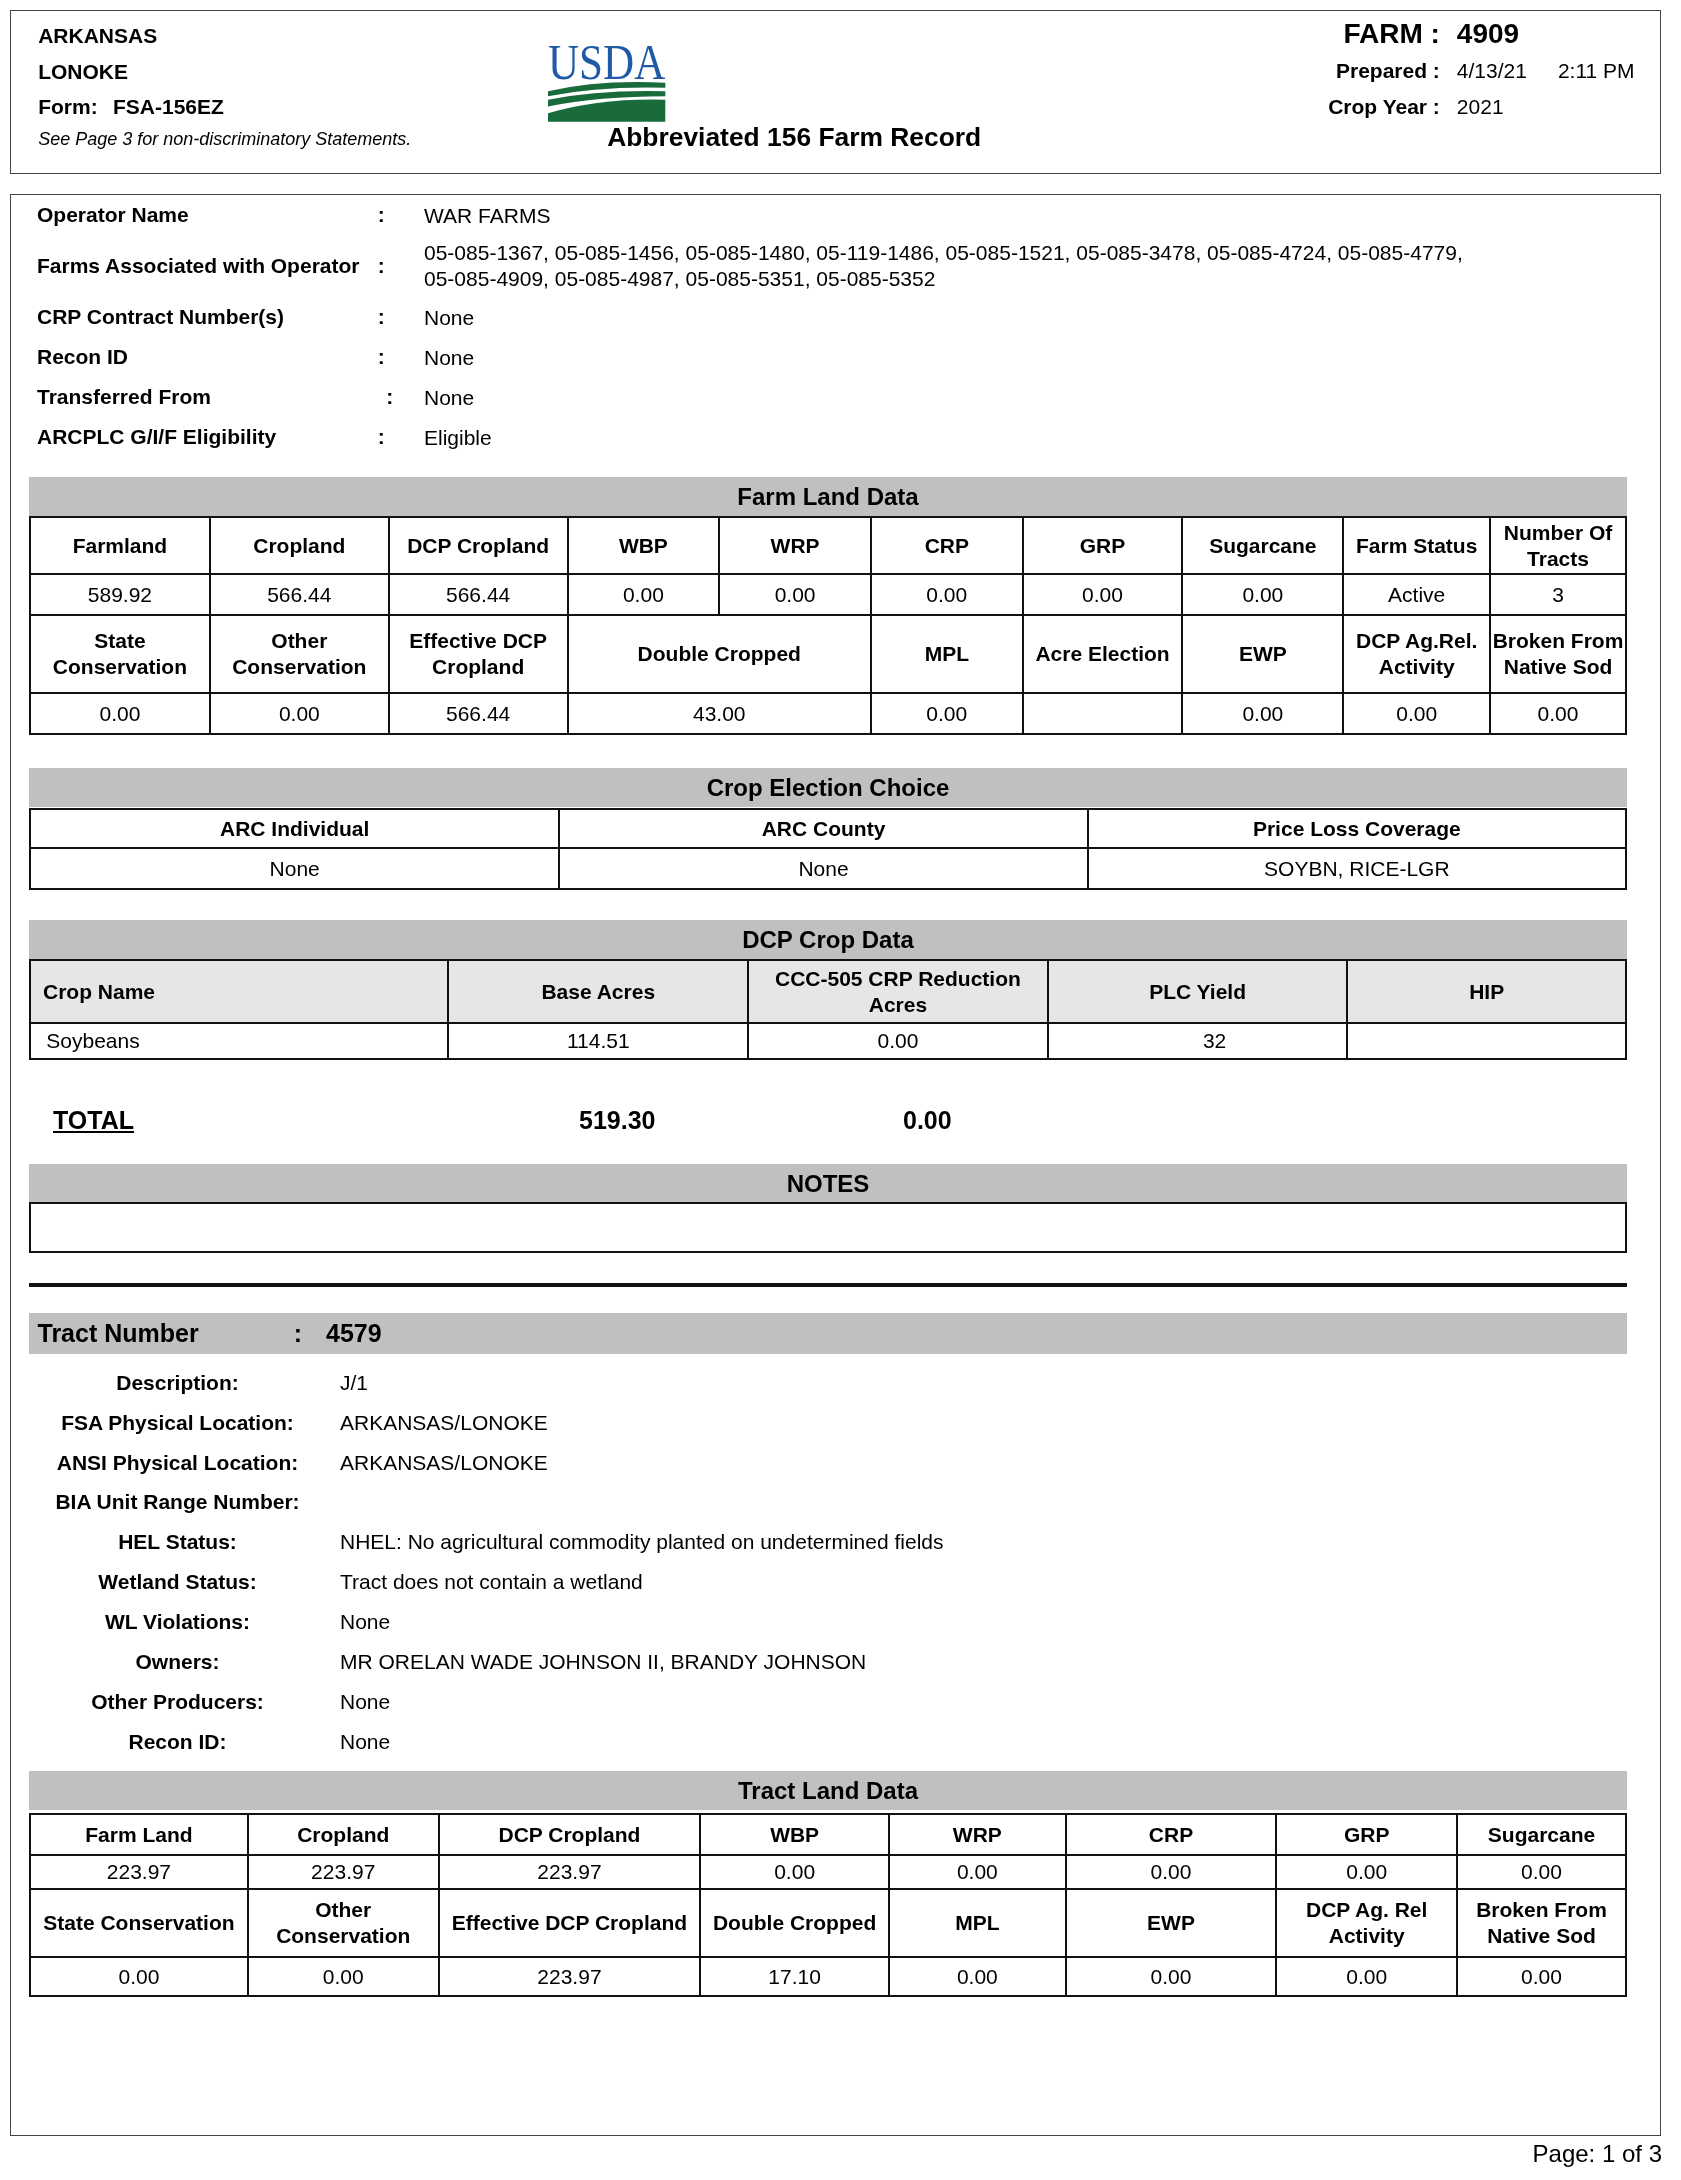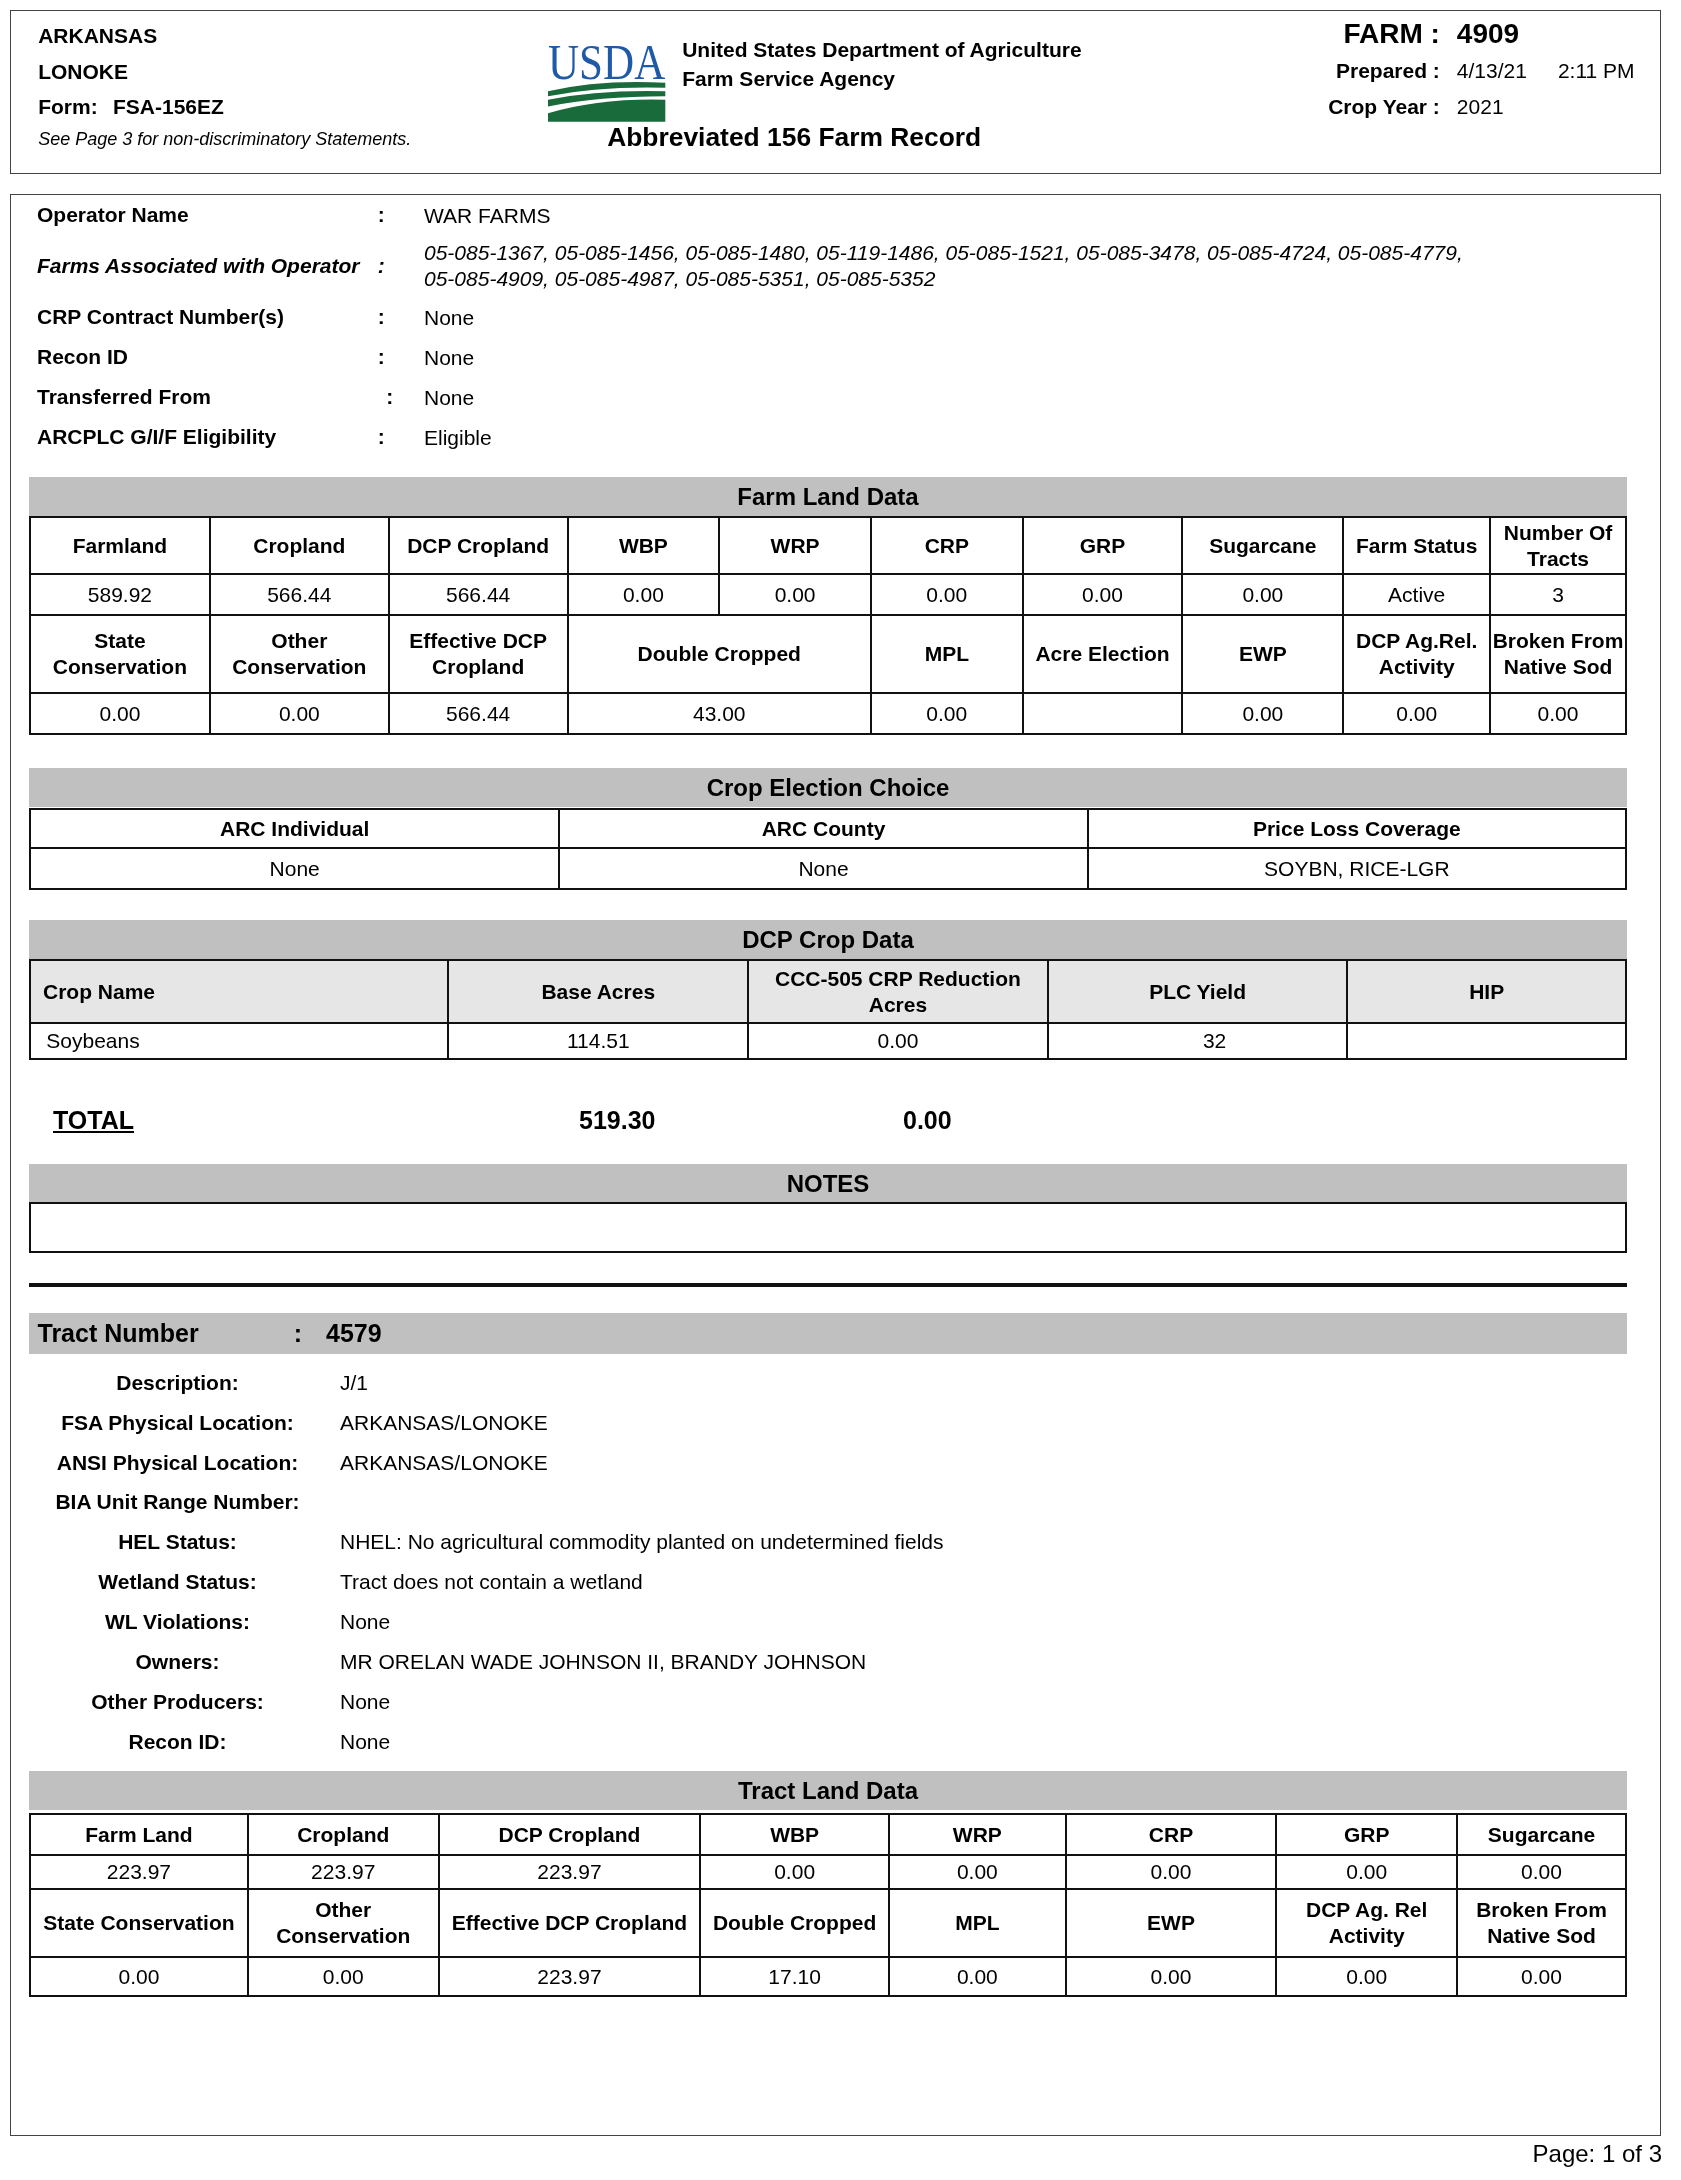--- a/index.html
+++ b/index.html
@@ -79,24 +79,20 @@
     <div class="note">See Page 3 for non-discriminatory Statements.</div>
   </div>
 
   <svg class="logo" viewBox="0 0 140 102">
     <text x="0" y="52" font-family="Liberation Serif, serif" font-size="60" fill="#1f5aa6" textLength="138" lengthAdjust="spacingAndGlyphs">USDA</text>
     <path d="M0 66 Q60 52 138 56 L138 62 Q60 60 0 72 Z" fill="#1a6b3c"></path>
     <path d="M0 76 Q60 64 138 66 L138 72 Q60 72 0 84 Z" fill="#1a6b3c"></path>
     <path d="M0 92 Q60 74 138 76 L138 102 L0 102 Z" fill="#1a6b3c"></path>
   </svg>
 
-  <div class="agency">
-    <div>United States Department of Agriculture</div>
-    <div>Farm Service Agency</div>
-  </div>
   <div class="doc-title">Abbreviated 156 Farm Record</div>
 
   <div class="hdr-right">
     <div class="row farm">
       <span class="lbl">FARM :</span>
       <span class="val">4909</span>
     </div>
     <div class="row sub">
       <span class="lbl">Prepared :</span>
       <span class="val">4/13/21</span>
@@ -111,21 +107,21 @@
 
 <div class="main-box"></div>
 
 <div class="kv" style="top:203px">
   <div class="k">
       <span>Operator Name</span>
       <span class="colon">:</span>
     </div>
   <div class="v">WAR FARMS</div>
 </div>
-<div class="kv" style="top:240px; align-items:center;font-style:italic;">
+<div class="kv" style="top:240px; align-items:center;">
   <div class="k" style="align-self:center;">
       <span>Farms Associated with Operator</span>
       <span class="colon">:</span>
     </div>
   <div class="v">
     <div>05-085-1367, 05-085-1456, 05-085-1480, 05-119-1486, 05-085-1521, 05-085-3478, 05-085-4724, 05-085-4779,</div>
     <div>05-085-4909, 05-085-4987, 05-085-5351, 05-085-5352</div>
   </div>
 </div>
 <div class="kv" style="top:305px">

